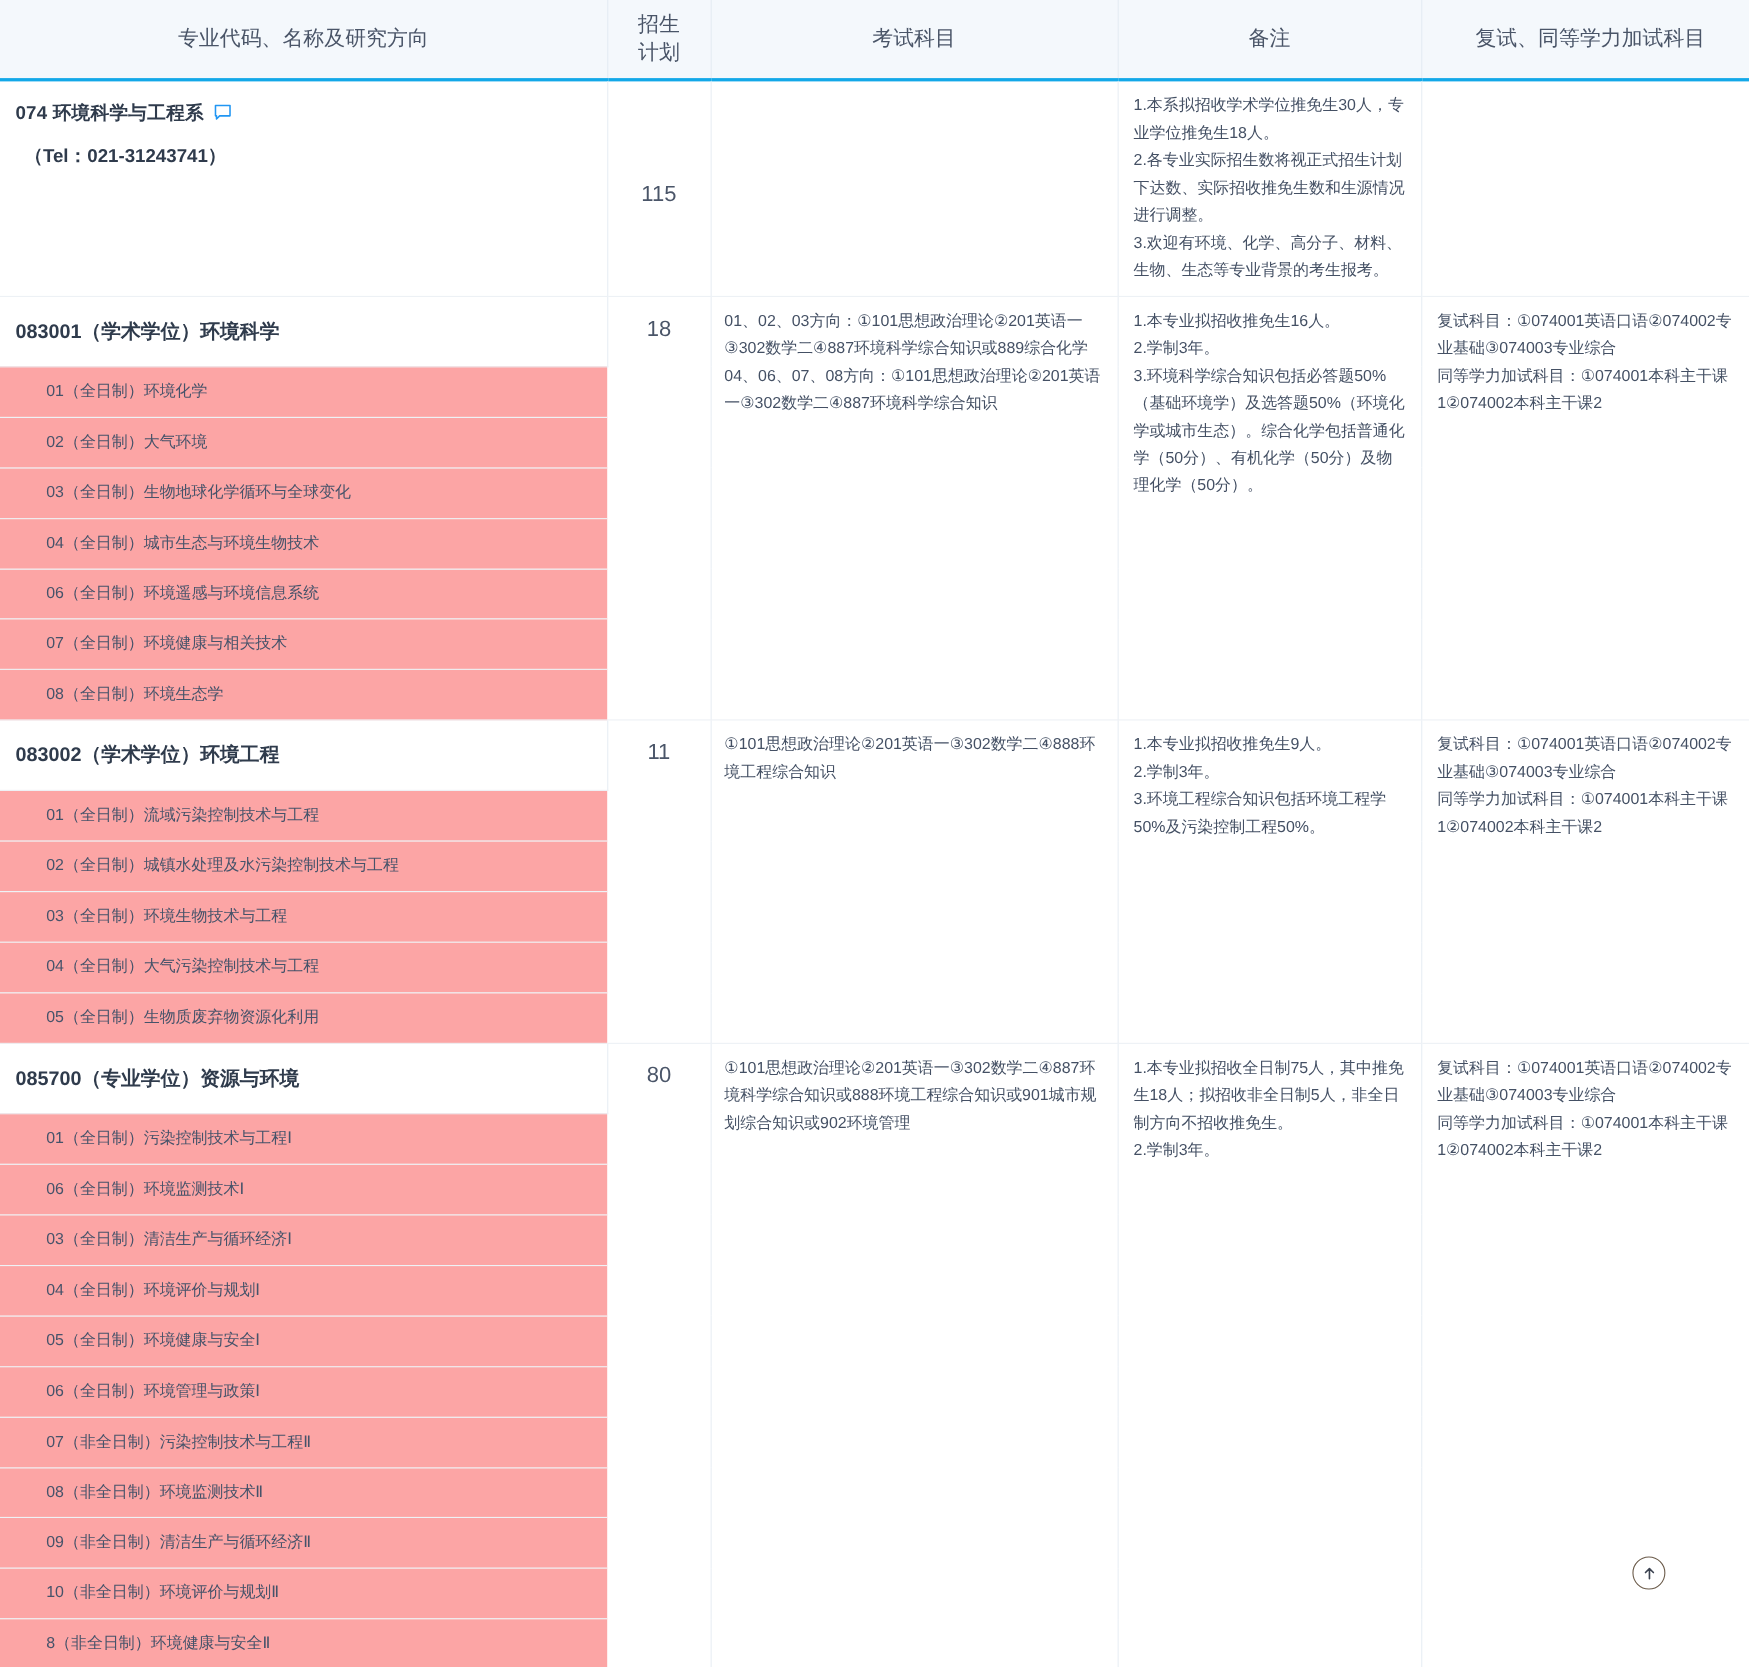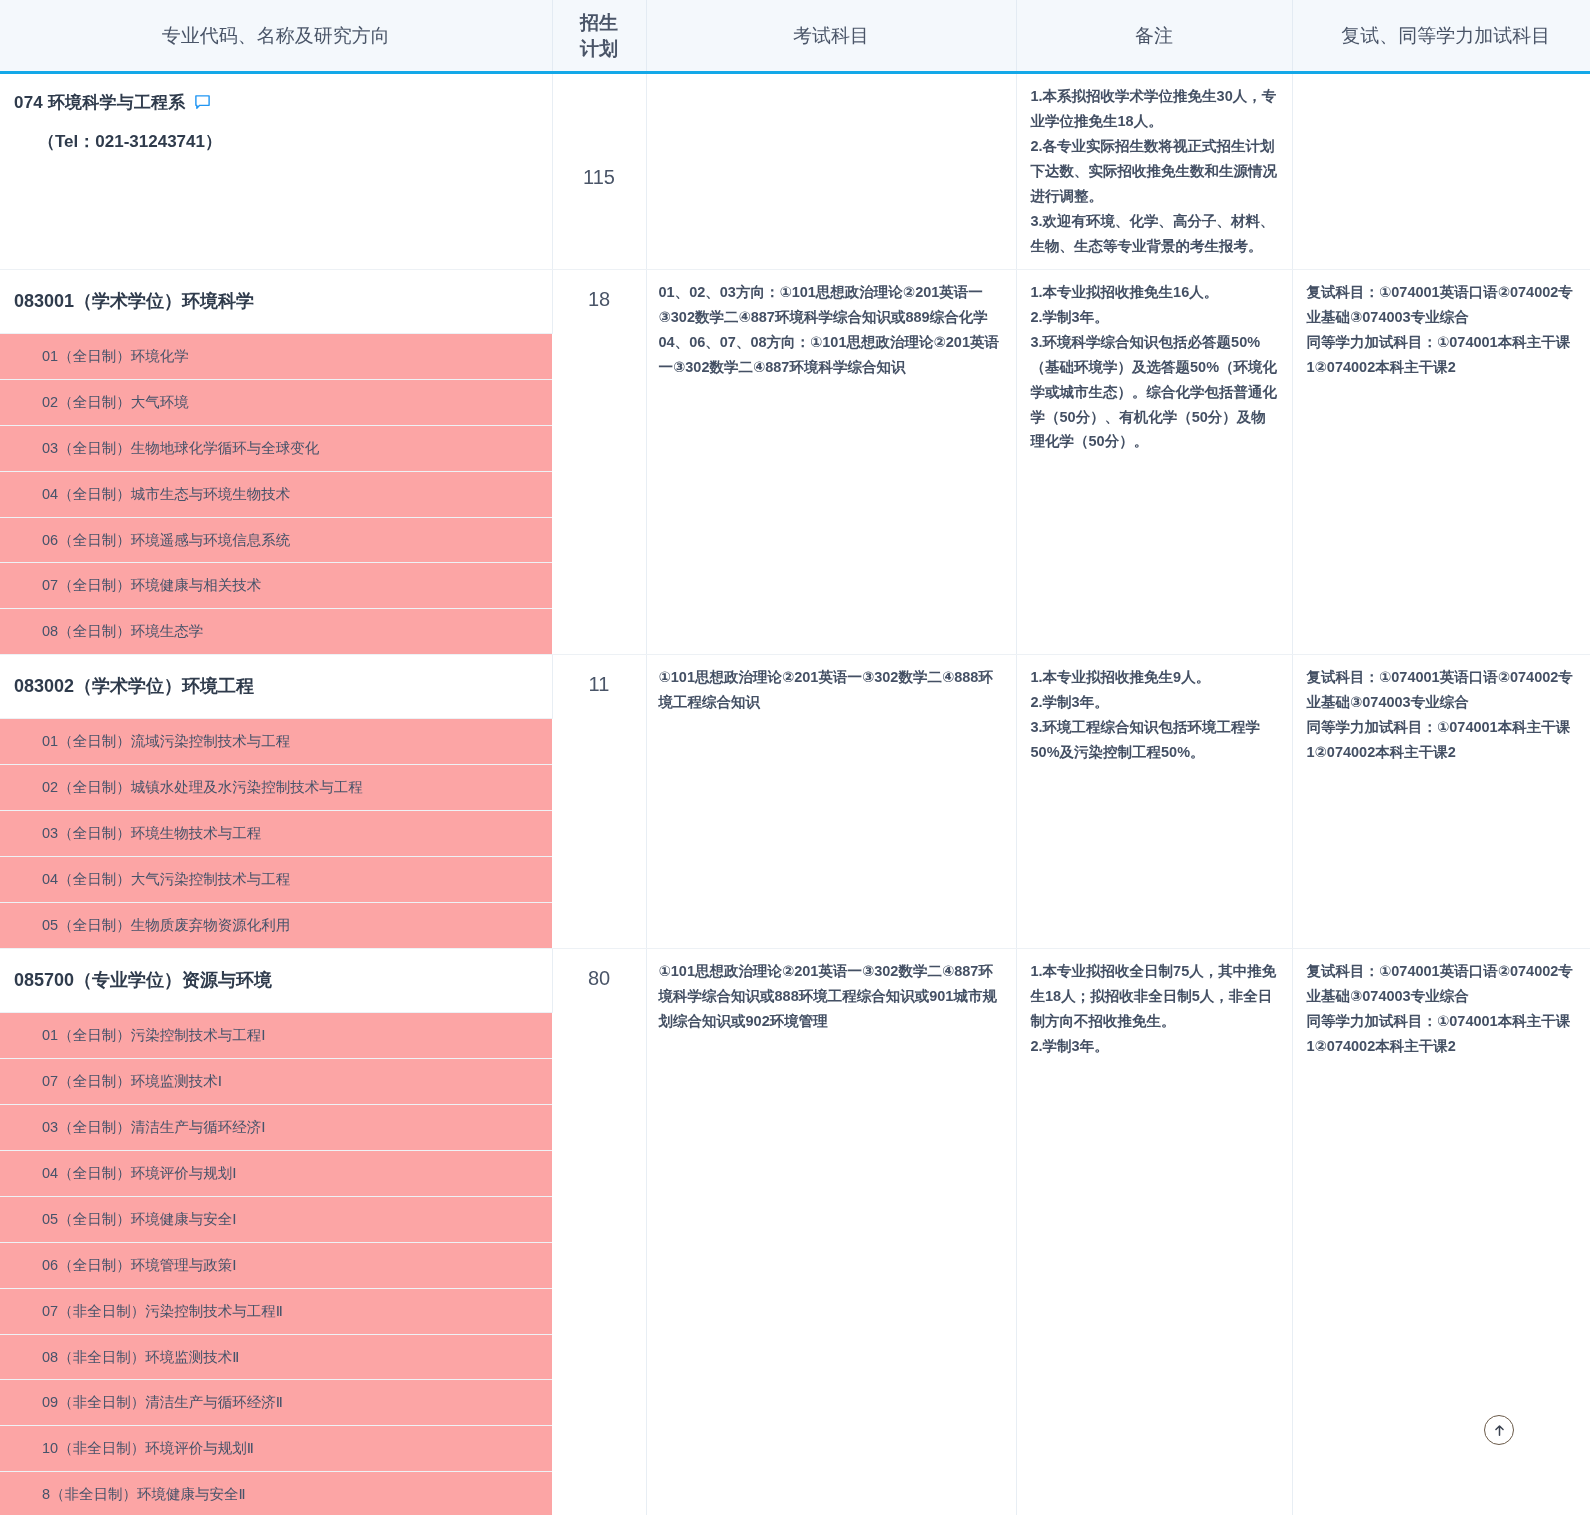--- a/index.html
+++ b/index.html
@@ -79,21 +79,20 @@
     display: flex;
     align-items: center;
     gap: 8px;
   }
   .dept-tel {
     font-size: 17px;
     font-weight: bold;
     color: #2f3b4c;
     margin-top: 9px;
     padding-left: 8px;
-    margin-left: 16px;
   }
   .bubble-icon { display: inline-block; line-height: 0; }
 
   
   td.cell-prog {
     padding: 16px 14px 16px 14px;
     font-size: 18px;
     font-weight: bold;
     color: #2f3b4c;
     border-bottom: 1px solid #edf1f5;
@@ -101,21 +100,21 @@
   }
   
   td.cell-dir {
     padding: 10px 14px 10px 42px;
     font-size: 14.5px;
     color: #46536a;
     border-bottom: 1px solid #eef2f6;
     background: #fca5a5;
   }
 
-  .txt-block { white-space: pre-line; font-weight: bold; }
+  .txt-block { white-space: pre-line; }
 
   
   .back-to-top {
     position: absolute;
     left: 1484px;
     top: 1415px;
     width: 30px; height: 30px;
     border: 1.6px solid #6b5b4a;
     border-radius: 50%;
     display: flex; align-items: center; justify-content: center;
@@ -252,21 +251,21 @@
           </td>
           <td class="cell-retest" rowspan="13">
             <div class="txt-block">复试科目：①074001英语口语②074002专业基础③074003专业综合
 同等学力加试科目：①074001本科主干课1②074002本科主干课2</div>
           </td>
         </tr>
         <tr class="dir-row">
           <td class="cell-dir">01（全日制）污染控制技术与工程Ⅰ</td>
         </tr>
         <tr class="dir-row">
-          <td class="cell-dir">07（全日制）环境监测技术Ⅰ</td>
+          <td class="cell-dir">06（全日制）环境监测技术Ⅰ</td>
         </tr>
         <tr class="dir-row">
           <td class="cell-dir">03（全日制）清洁生产与循环经济Ⅰ</td>
         </tr>
         <tr class="dir-row">
           <td class="cell-dir">04（全日制）环境评价与规划Ⅰ</td>
         </tr>
         <tr class="dir-row">
           <td class="cell-dir">05（全日制）环境健康与安全Ⅰ</td>
         </tr>

